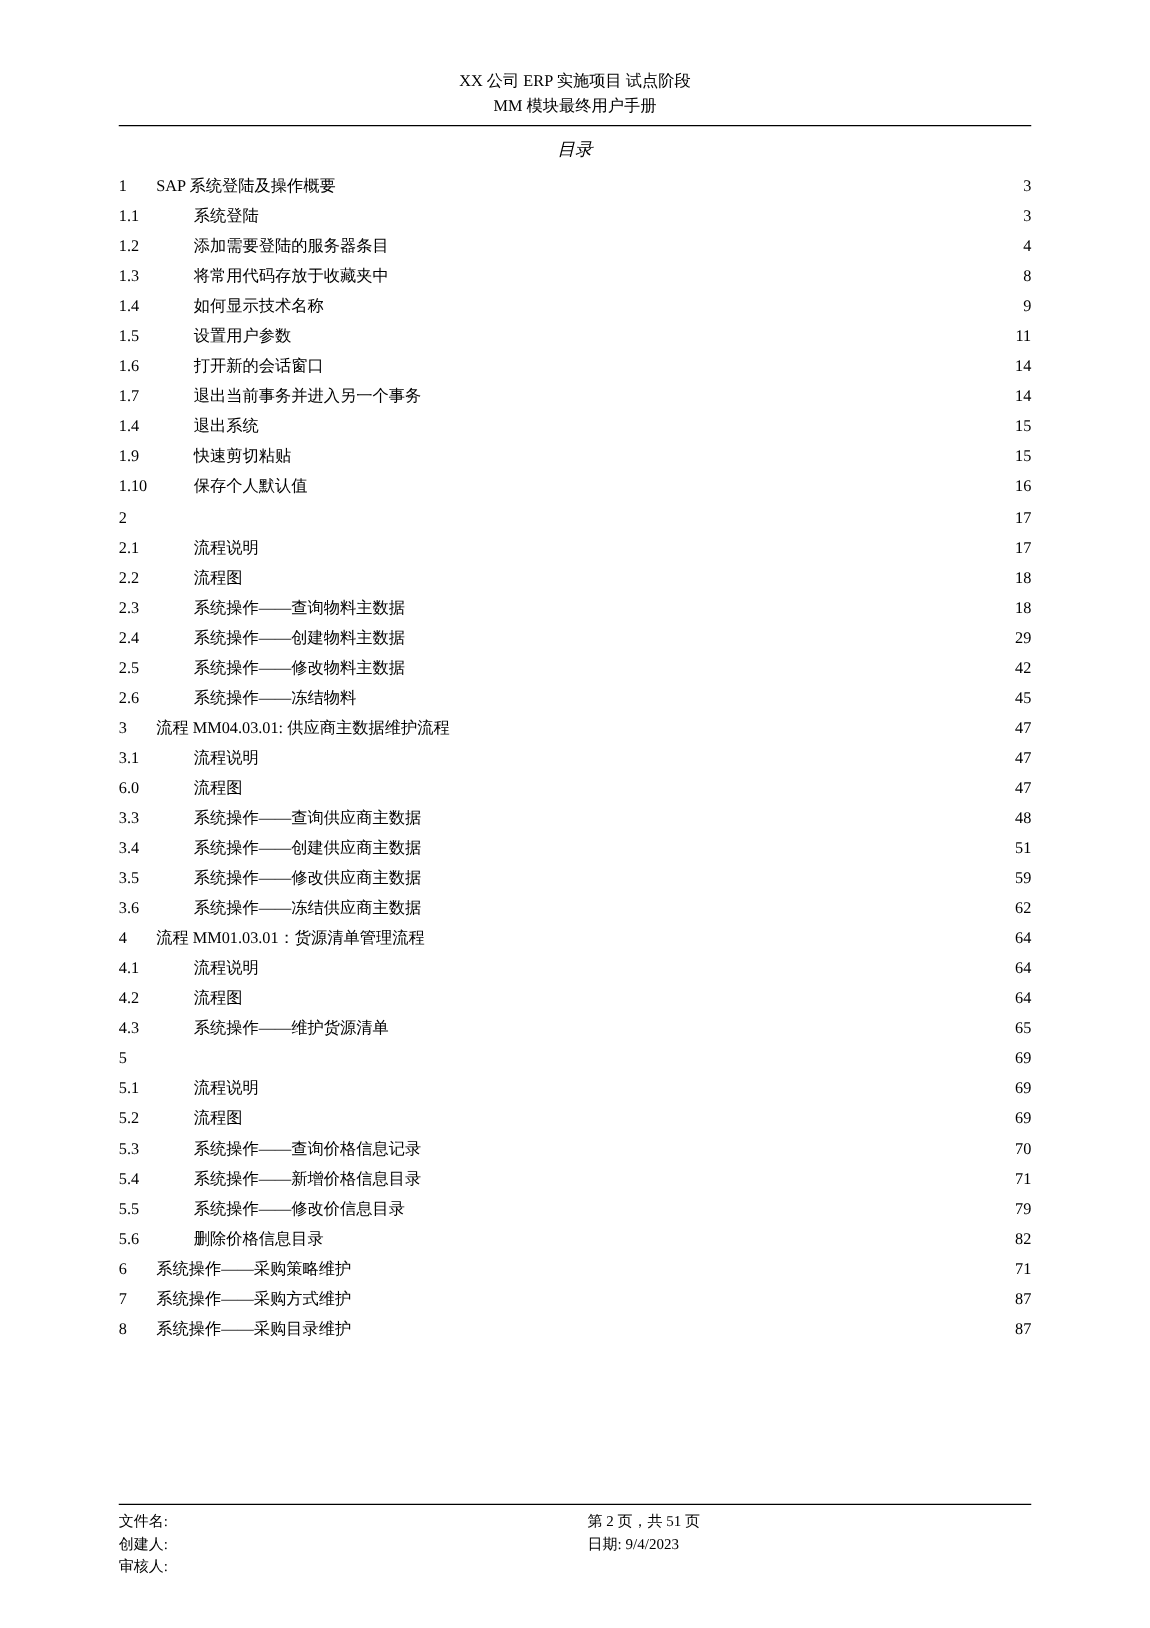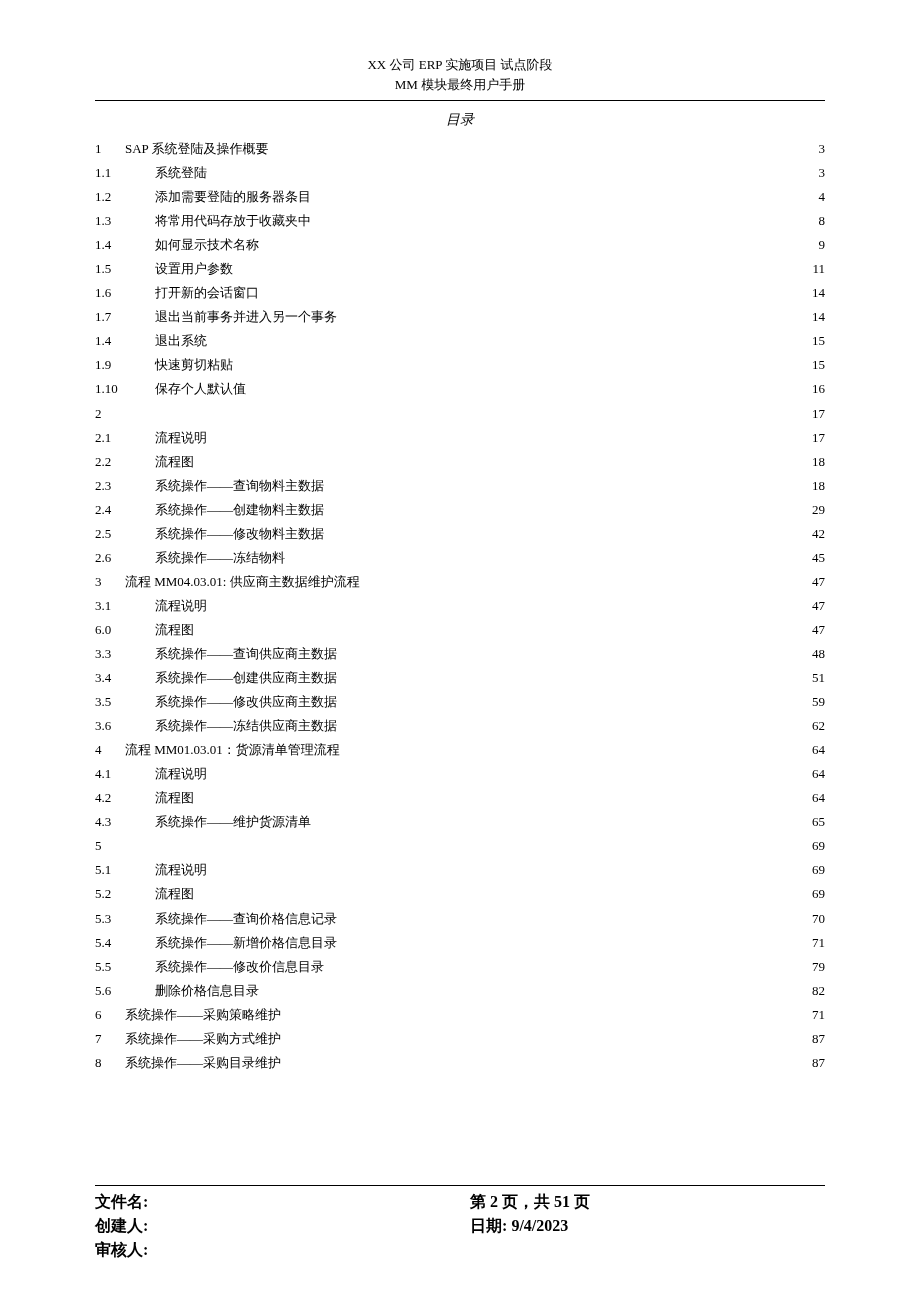--- a/index.html
+++ b/index.html
@@ -84,23 +84,22 @@
       left: 95px;
       right: 95px;
     }
     .footer-rule {
       border: none;
       border-top: 1px solid #000;
       margin-bottom: 4px;
     }
     .footer-content {
       display: flex;
-      font-size: 16px;
+      font-size: 12px;
       line-height: 1.5;
-      font-weight: bold;
     }
     .footer-left {
       flex: 0 0 47%;
     }
     .footer-right {
       flex: 1;
       margin-left: 32px;
     }
   </style>
 </head>

